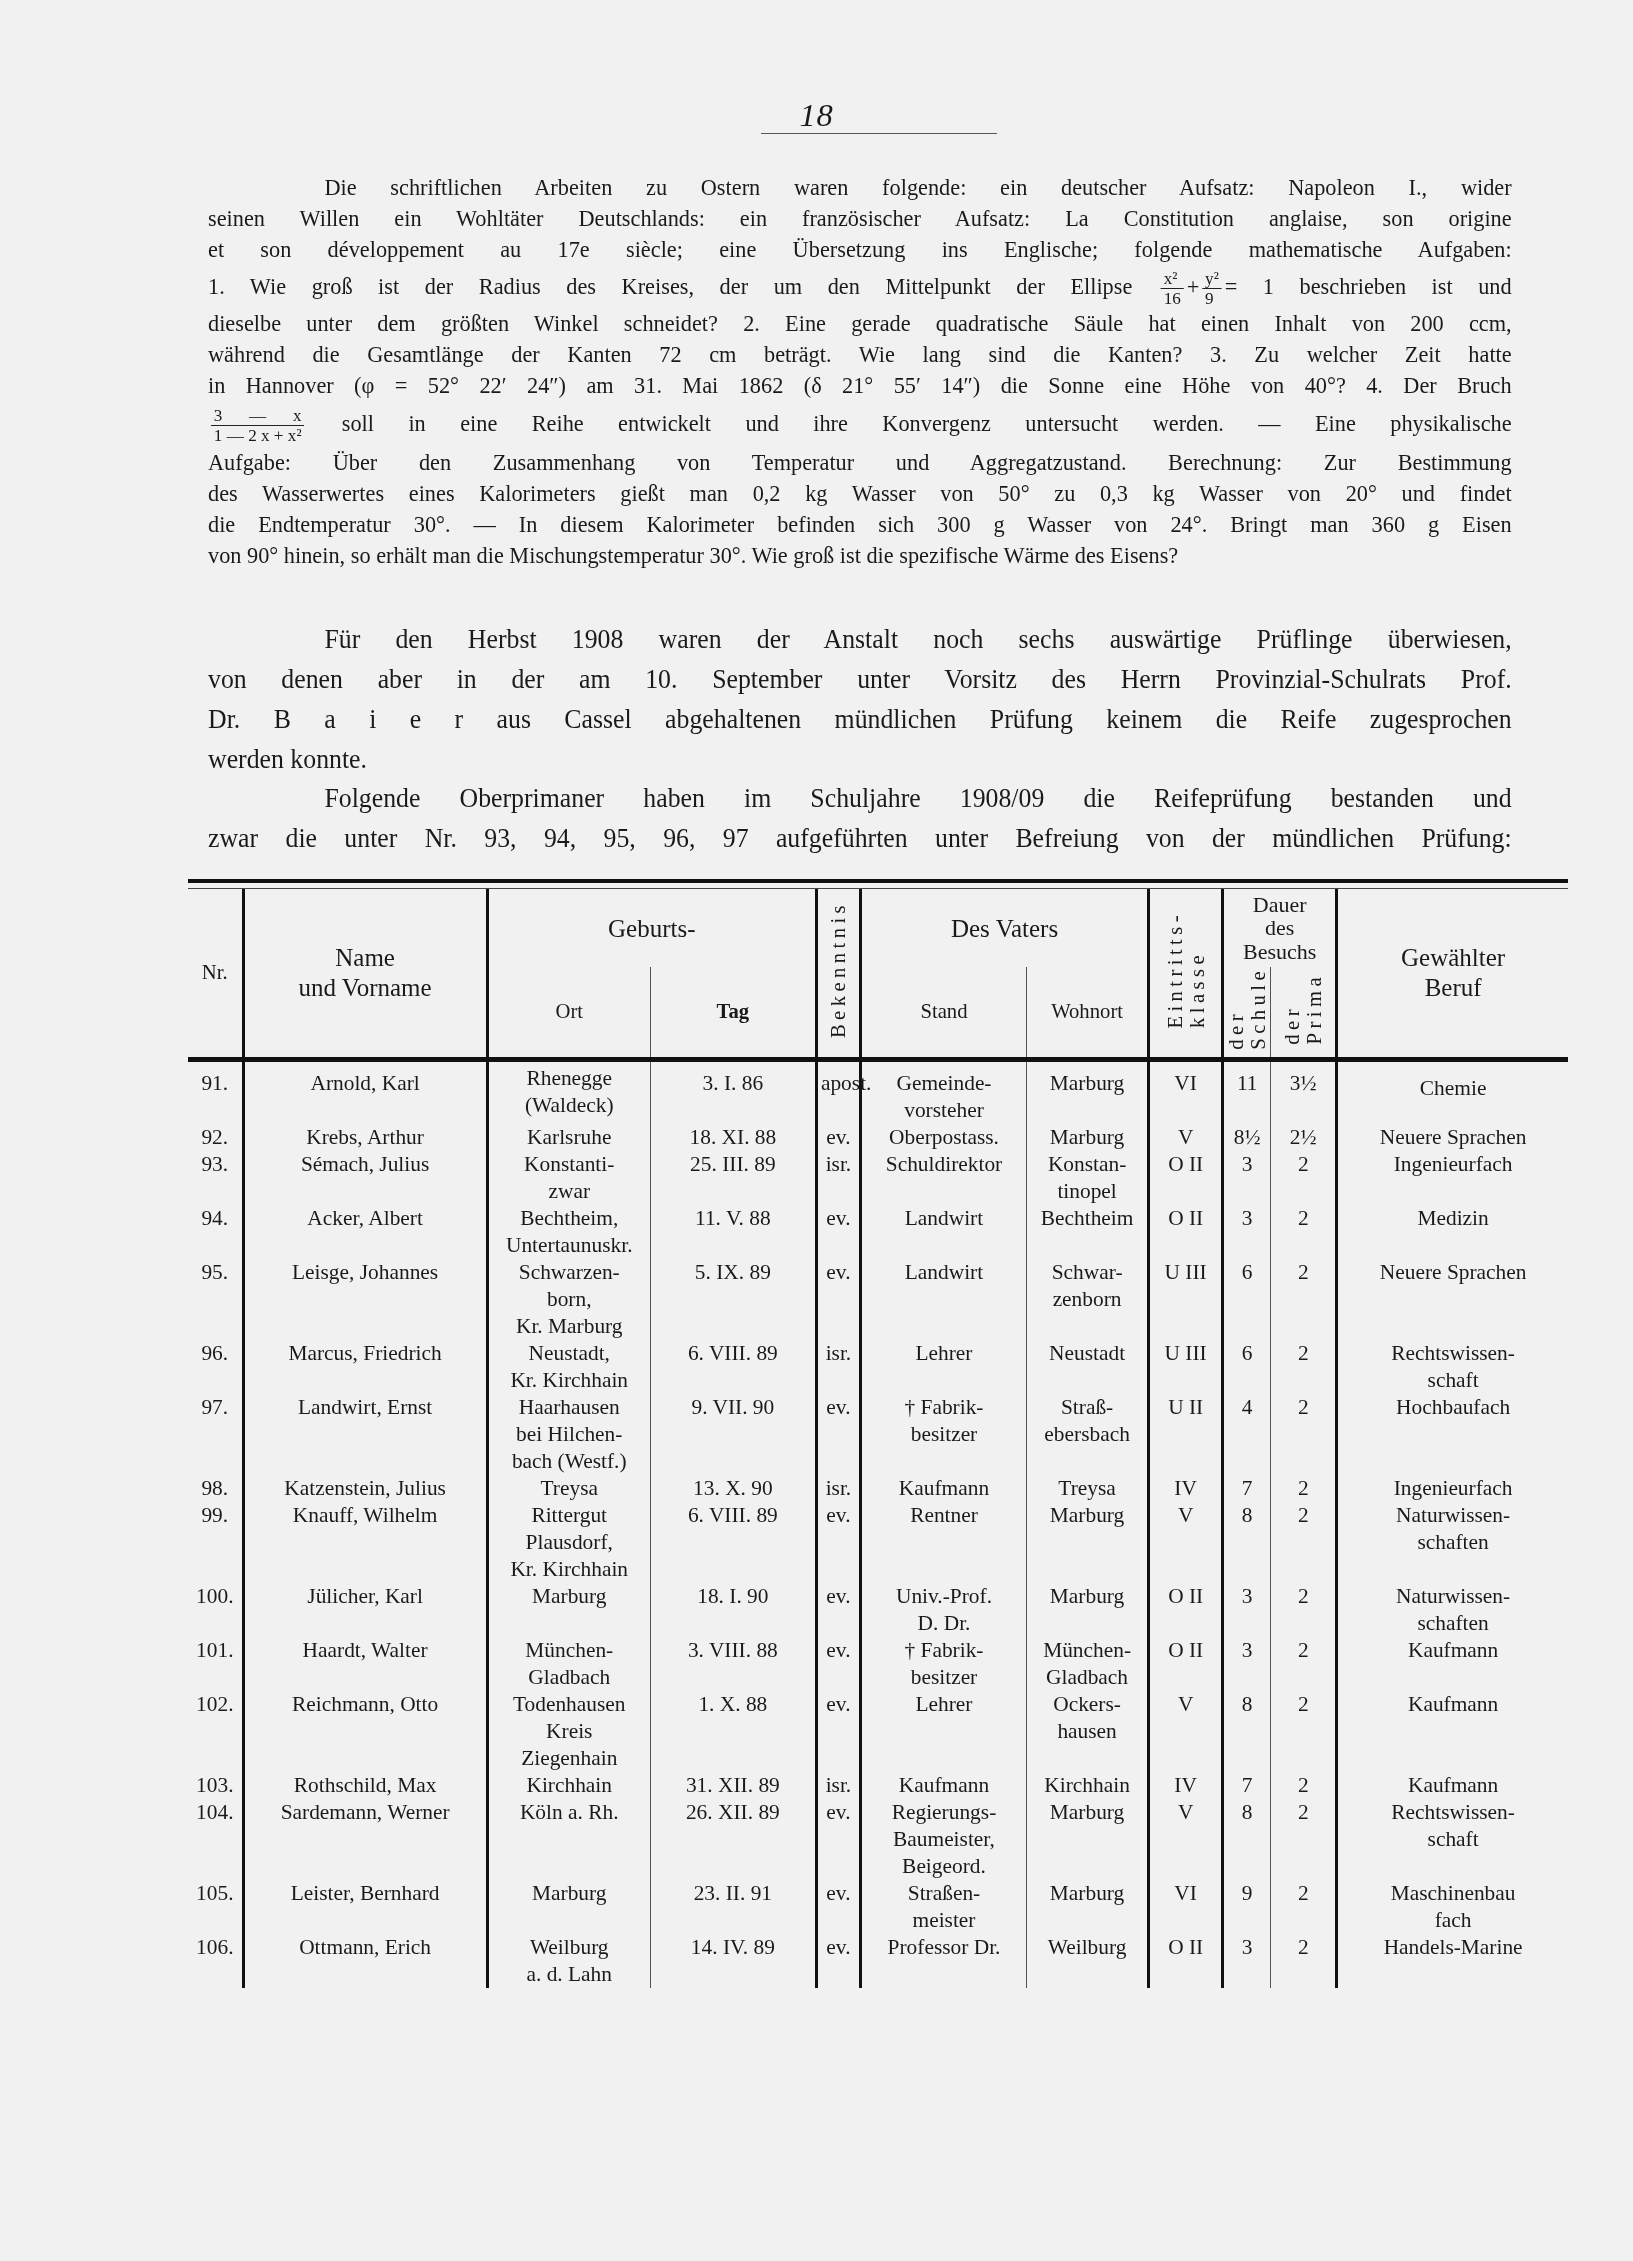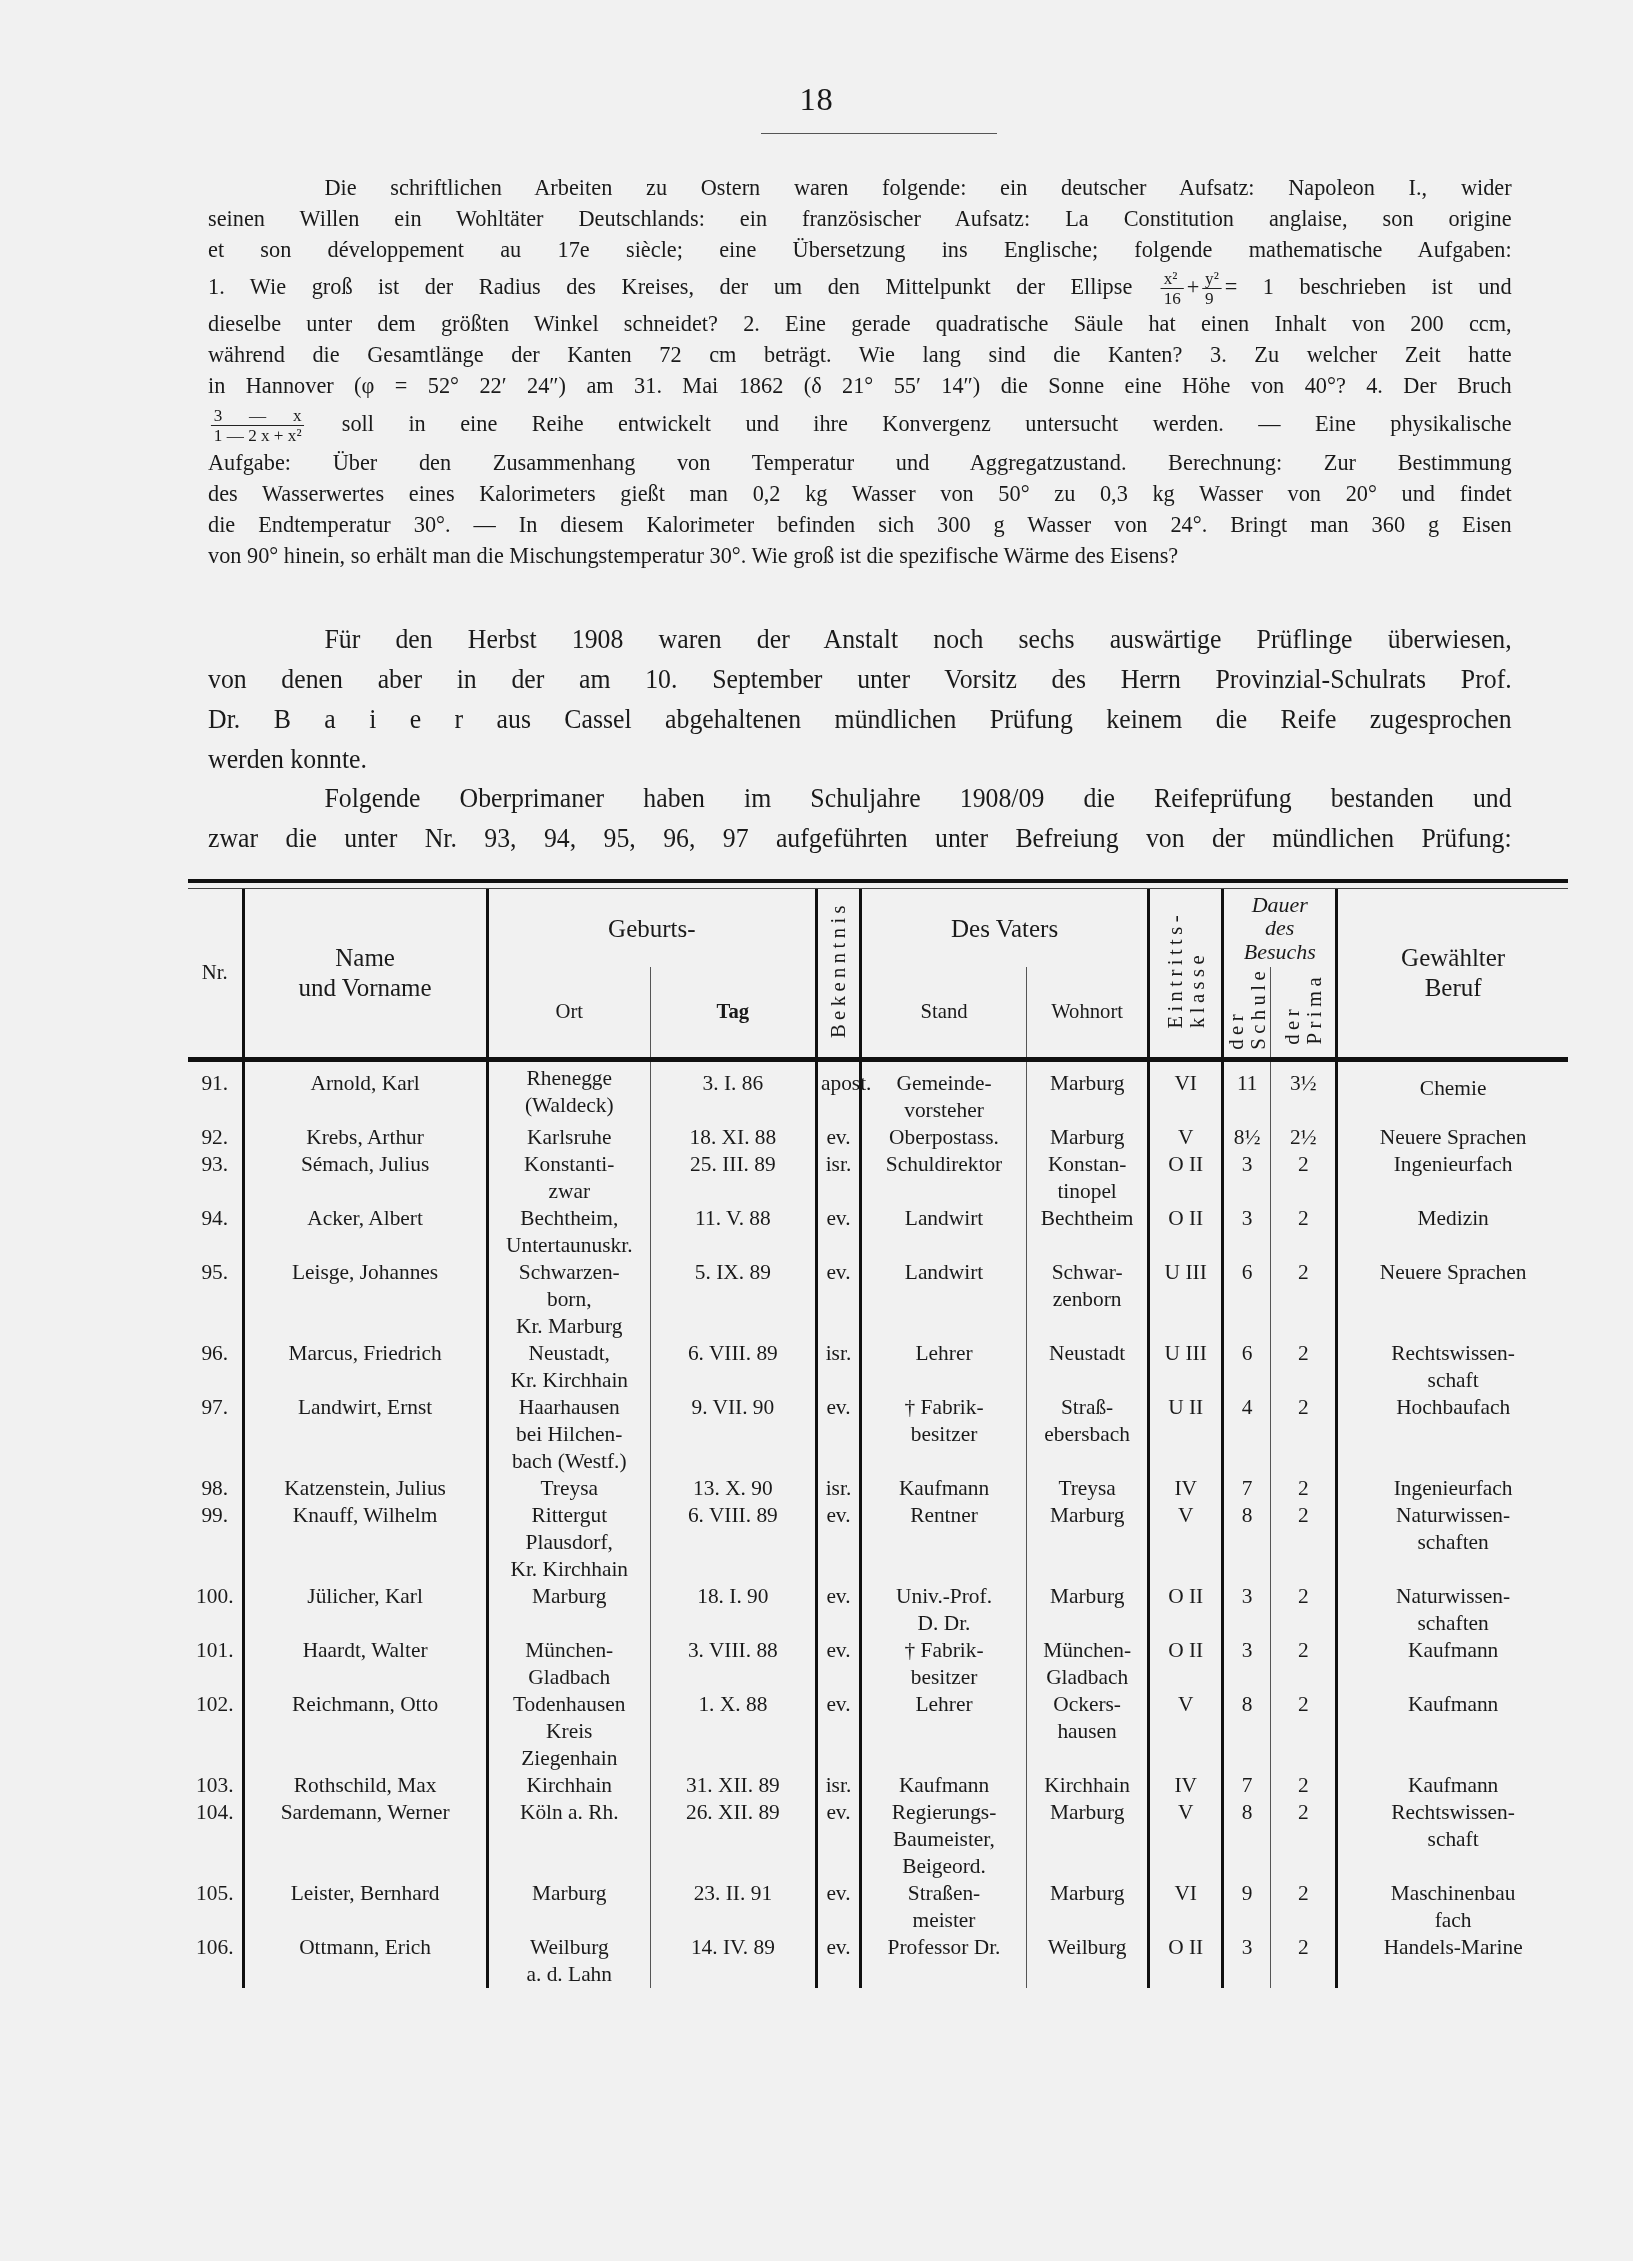--- a/index.html
+++ b/index.html
@@ -5,22 +5,22 @@
   html, body { margin: 0; padding: 0; }
   body {
     width: 1633px; height: 2261px;
     background: #f1f1f1;
     color: #1a1a1a;
     font-family: "Liberation Serif", "DejaVu Serif", serif;
     position: relative;
     overflow: hidden;
   }
   .page-number {
-    position: absolute; left: 0; width: 100%; top: 81px;
-    text-align: center; font-size: 32.5px; letter-spacing: 0.7px;
+    position: absolute; left: 0; width: 100%; top: 97px;
+    text-align: center; font-size: 32.5px; letter-spacing: 0.7px; font-style: italic;
   }
   .page-rule {
     position: absolute; left: 761px; width: 236px; top: 133px;
     border-top: 1.5px solid #555;
   }
   .para {
     position: absolute; left: 208px; width: 1344px;
     text-align: justify; text-align-last: justify;
     font-size: 23px; line-height: 31px;
     transform: scaleX(0.97); transform-origin: left top;
@@ -41,21 +41,21 @@
   .rule-thick { height: 4.4px; background: #111; }
   .rule-thin { height: 1.5px; background: #444; margin-top: 4.4px; }
   table.reife {
     border-collapse: collapse; width: 100%;
     font-size: 21.4px; line-height: 27px; table-layout: fixed;
   }
   table.reife th {
     font-weight: normal; vertical-align: middle; text-align: center;
     padding: 0; font-size: 25px; line-height: 29.5px;
   }
-  table.reife th.small { font-size: 22px; line-height: 23.6px; font-style: italic; }
+  table.reife th.small { font-size: 22px; line-height: 23.6px; }
   table.reife td { padding: 0 3px; vertical-align: top; text-align: center; }
   .bl { border-left: 3.7px solid #111; }
   .bl-thin { border-left: 1.1px solid #555; }
   .vert {
     writing-mode: vertical-rl; transform: rotate(180deg);
     font-size: 20.7px; letter-spacing: 4.4px; line-height: 22px;
     display: inline-block;
   }
   .head-sep td { padding: 0; height: 5.9px; background: #111; }
   td.nr { text-align: right; padding-right: 7.4px; }

